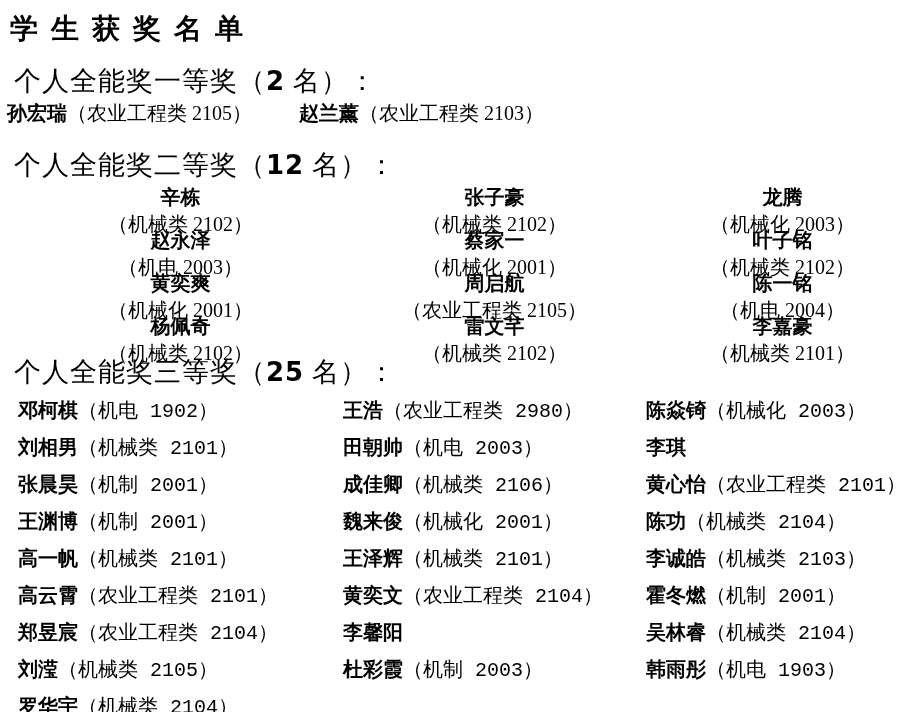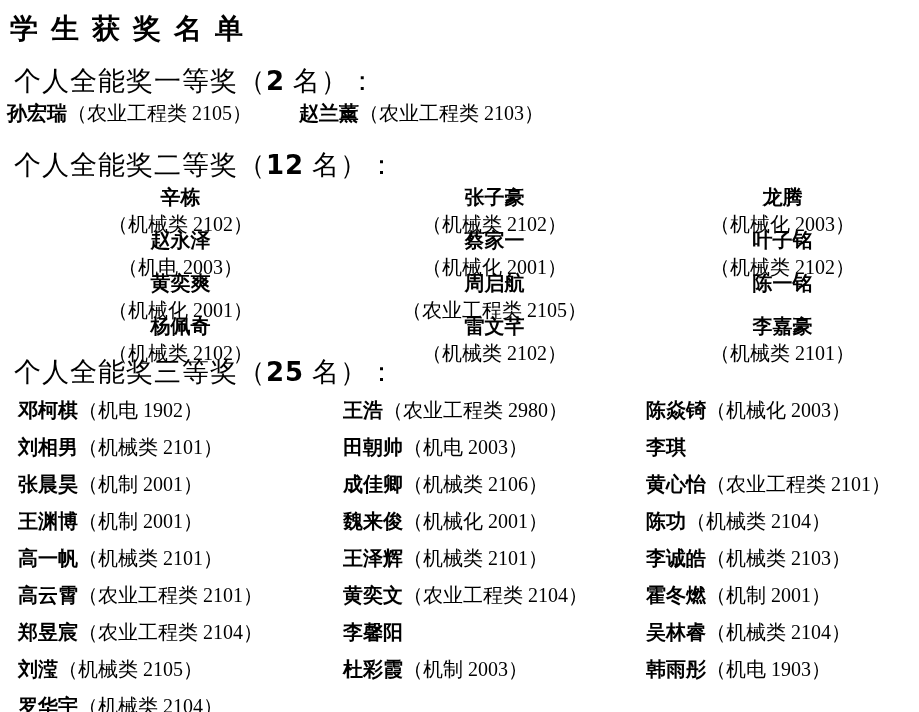--- a/index.html
+++ b/index.html
@@ -35,21 +35,21 @@
   .prize1-row { margin: 4px 0 0 7px; line-height: 24px; }
   .prize1-row .entry { display: inline-block; margin-right: 43px; }
   .prize1-row .entry:last-child { margin-right: 0; }
   .grid {
     display: grid;
     grid-template-columns: 325px 303px auto;
   }
   .grid2 { margin: 3px 0 0 18px; }
   .grid2 .entry { height: 43px; display: flex; align-items: center; flex-direction: column; }
   .grid3 { margin: 4px 0 0 18px; }
-  .grid3 .entry { height: 37px; display: flex; align-items: center; }
+  .grid3 .entry { height: 37px; display: flex; align-items: center; font-family: Liberation Mono, monospace; }
 </style>
 </head>
 <body>
 
 <h1 class="doc-title">学生获奖名单</h1>
 
 <h2 class="section-heading heading-1"><span>个人全能奖一等奖（</span><span class="heading-count">2</span><span> 名）：</span></h2>
 
 <div class="prize1-row">
   <span class="entry"><span class="nm">孙宏瑞</span><span class="ci">（农业工程类 2105）</span></span>
@@ -86,20 +86,21 @@
   <div class="entry">
       <span class="nm">黄奕爽</span>
       <span class="ci">（机械化 2001）</span>
     </div>
   <div class="entry">
       <span class="nm">周启航</span>
       <span class="ci">（农业工程类 2105）</span>
     </div>
   <div class="entry">
       <span class="nm">陈一铭</span>
+      <span class="ci">（机电 2004）</span>
     </div>
   <div class="entry">
       <span class="nm">杨佩奇</span>
       <span class="ci">（机械类 2102）</span>
     </div>
   <div class="entry">
       <span class="nm">雷文芊</span>
       <span class="ci">（机械类 2102）</span>
     </div>
   <div class="entry">

